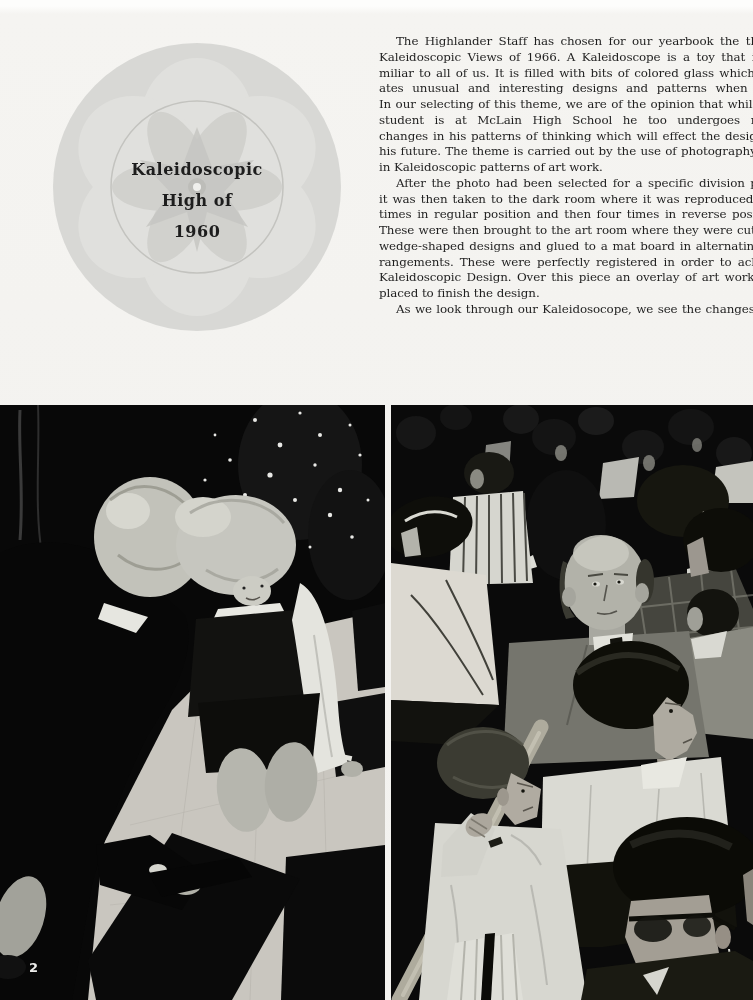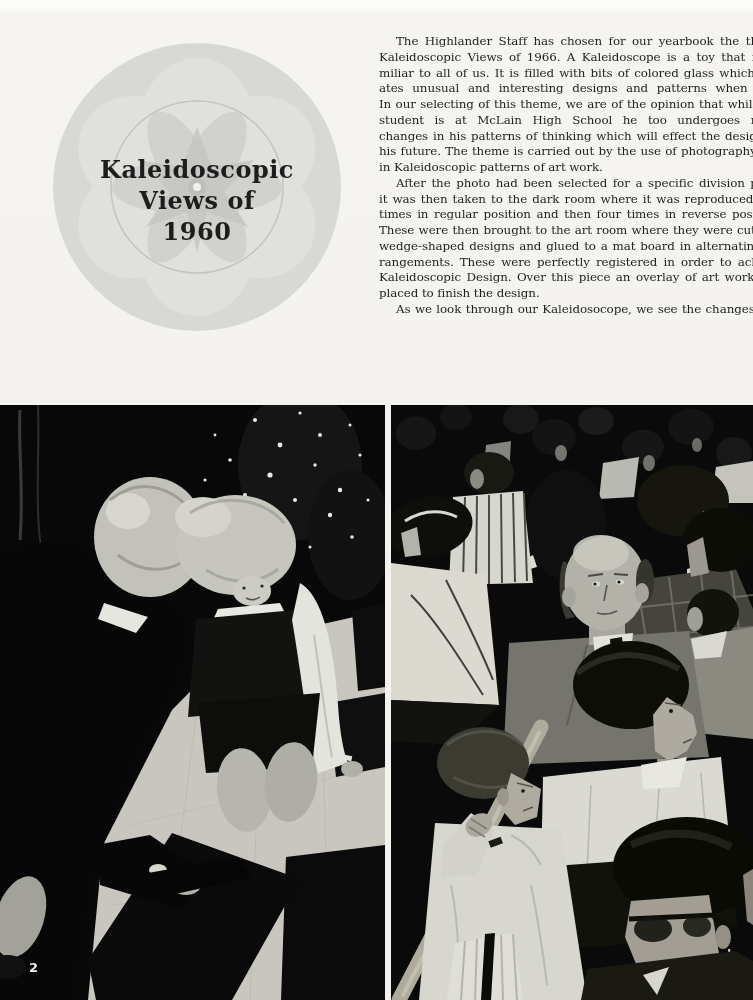--- a/index.html
+++ b/index.html
@@ -4,21 +4,21 @@
 <style>
   html,body{margin:0;padding:0;}
   body{width:753px;height:1000px;overflow:hidden;position:relative;
        background:#f5f4f1;font-family:"DejaVu Serif","Liberation Serif",serif;}
   .page{position:absolute;inset:0;
         background:linear-gradient(#fdfdfc 0,#fdfdfc 6px,#f5f4f1 14px,#f3f2ef 60%,#f4f3f0 100%);}
   
   .kaleido{position:absolute;left:52px;top:42px;width:290px;height:290px;}
   .kaleido svg{position:absolute;inset:0;}
   .kaleido-title{position:absolute;left:0;right:0;top:112px;text-align:center;
-        font-weight:bold;font-size:24px;line-height:31px;color:#1d1d1d;letter-spacing:.5px;}
+        font-weight:bold;font-size:16px;line-height:31px;color:#1d1d1d;letter-spacing:.5px;}
   
   .article{position:absolute;left:379px;top:34px;width:404px;
         font-size:11.9px;line-height:15.75px;color:#1f1f1f;letter-spacing:-.1px;}
   .article .line{text-align:justify;text-align-last:justify;height:15.75px;overflow:hidden;white-space:normal;}
   .article .line.rag{text-align-last:left;}
   .article .line.indent{text-indent:17px;}
   
   .photo{position:absolute;top:405px;height:595px;background:#0a0a0a;overflow:hidden;}
   .photo svg{display:block;width:100%;height:100%;}
   .photo-left{left:0;width:385px;}
@@ -50,21 +50,21 @@
         <ellipse cx="145" cy="112" rx="24" ry="52" transform="rotate(270 145 145)"></ellipse>
         <ellipse cx="145" cy="112" rx="24" ry="52" transform="rotate(330 145 145)"></ellipse>
       </g>
       <circle cx="145" cy="145" r="86" fill="none" stroke="#c3c3bf" stroke-width="1.5"></circle>
       <path d="M145,85 L160,125 L202,118 L172,150 L196,185 L155,170 L145,210 L135,170 L94,185 L118,150 L88,118 L130,125 Z" fill="#c6c6c2" opacity="0.85"></path>
       <circle cx="145" cy="145" r="9" fill="#bdbdb9"></circle>
       <circle cx="145" cy="145" r="4" fill="#f0f0ed"></circle>
     </svg>
     <div class="kaleido-title">
       <div>Kaleidoscopic</div>
-      <div>Views of</div>
+      <div>High of</div>
       <div>1960</div>
     </div>
   </div>
 
   <div class="article">
       <div class="line indent">The Highlander Staff has chosen for our yearbook the theme</div>
       <div class="line">Kaleidoscopic Views of 1966. A Kaleidoscope is a toy that is fa-</div>
       <div class="line">miliar to all of us. It is filled with bits of colored glass which cre-</div>
       <div class="line">ates unusual and interesting designs and patterns when it is turned.</div>
       <div class="line">In our selecting of this theme, we are of the opinion that while the</div>

